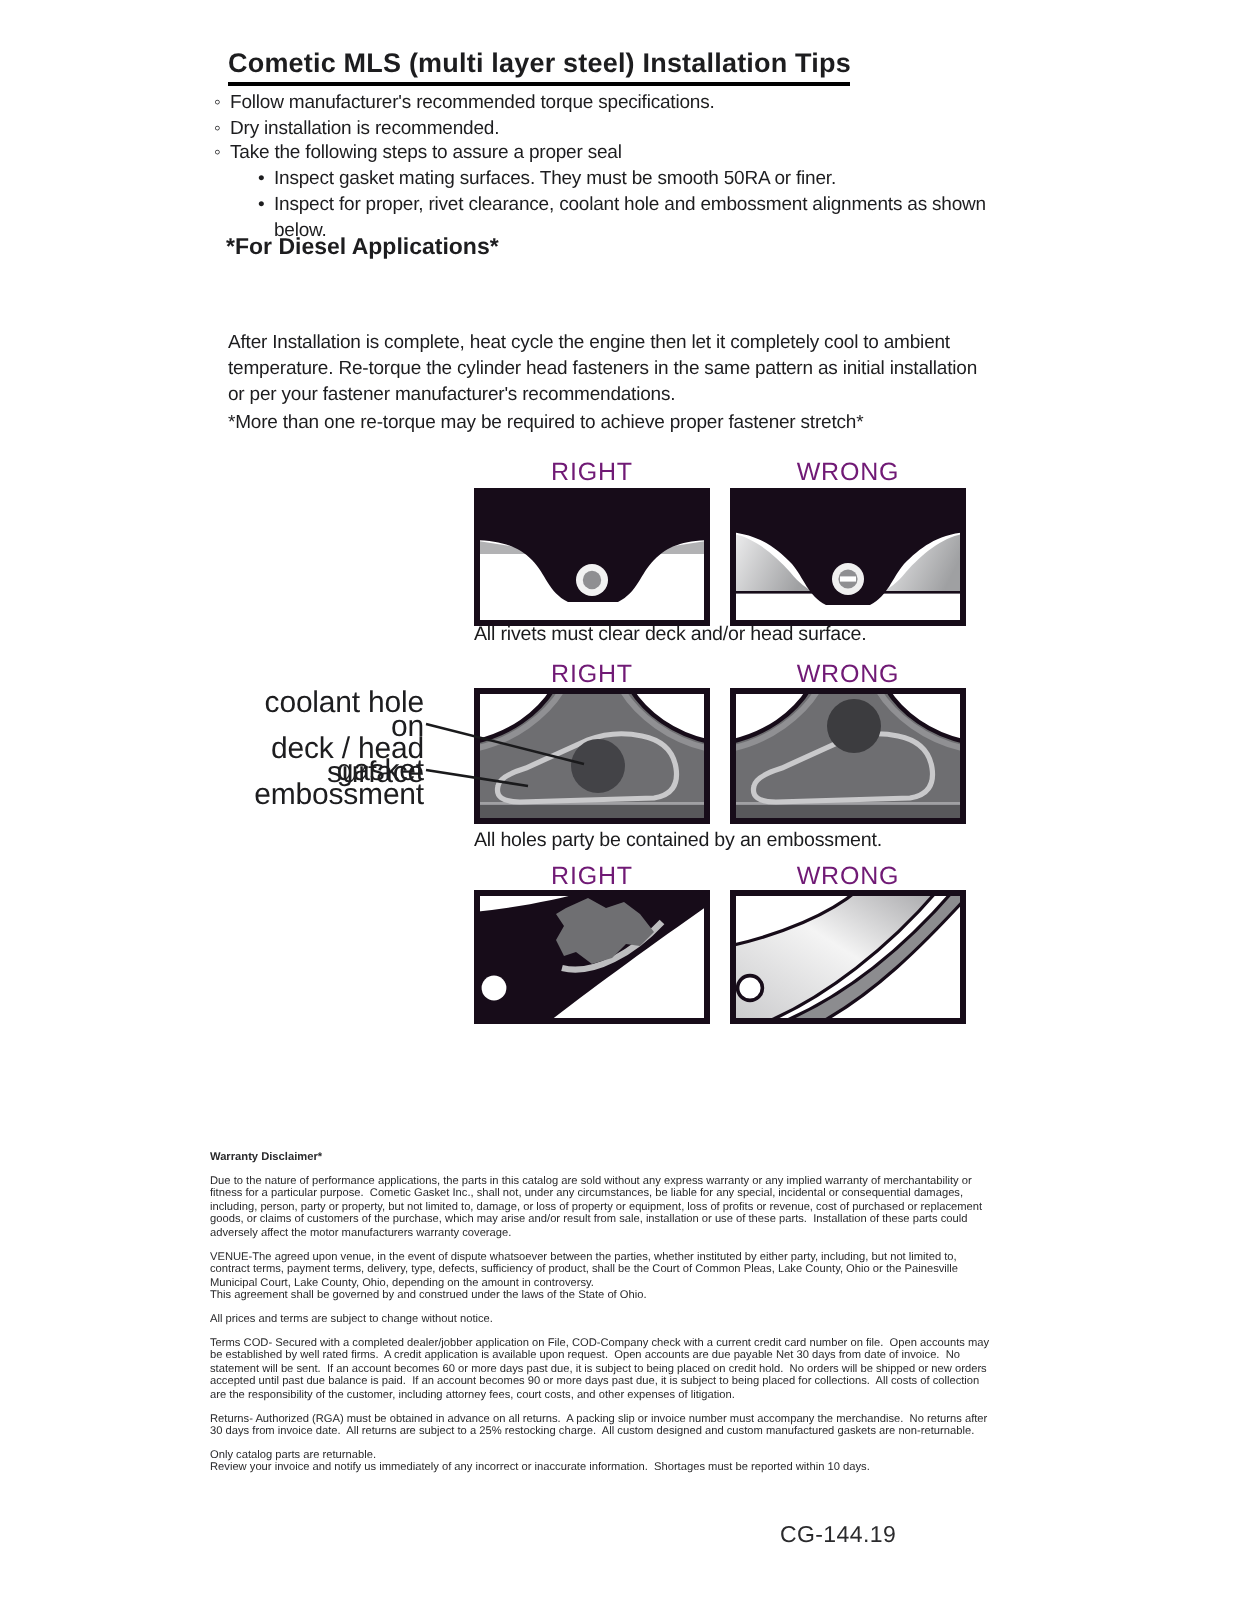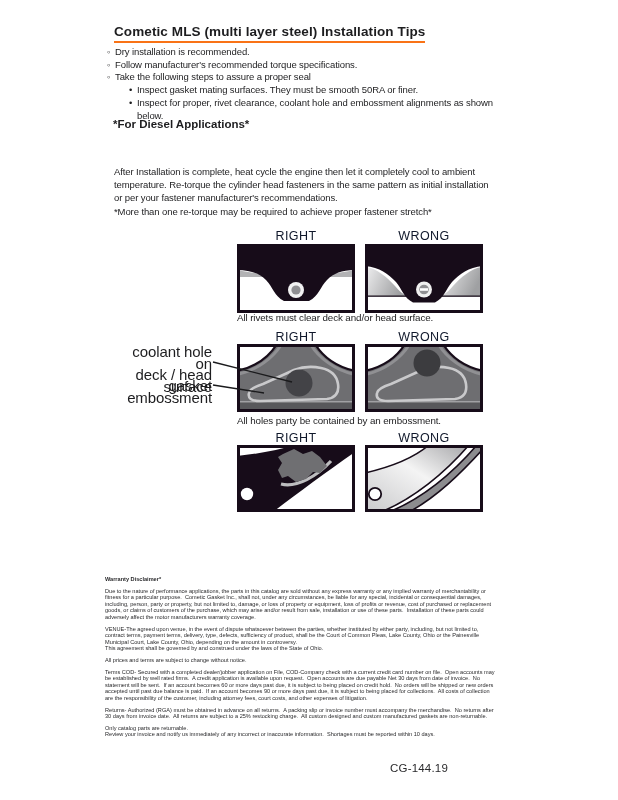--- a/index.html
+++ b/index.html
@@ -1,35 +1,35 @@
 <!DOCTYPE html>
 <html><head>
 <meta charset="utf-8">
 <style>
   html,body{margin:0;padding:0;background:#fff;}
   .page{position:relative;width:618px;height:800px;background:#ffffff;
         font-family:"Liberation Sans",sans-serif;color:#1d1d1f;overflow:hidden;}
   .abs{position:absolute;}
 
   .title{left:114px;top:25px;font-size:13.5px;font-weight:bold;line-height:14px;
-         letter-spacing:.1px;border-bottom:2px solid #f97316;padding-bottom:2px;}
+         letter-spacing:.1px;border-bottom:2px solid #000000;padding-bottom:2px;}
 
   .bullets{left:107px;top:46px;font-size:9.5px;line-height:12.7px;letter-spacing:-.1px;width:410px;}
   .bullet-row{display:flex;}
   .bullet-row .mk{width:8px;flex:none;}
   .bullet-row .mk::before{content:"◦";}
   .bullet-row.sub{margin-left:22px;}
   .bullet-row.sub .mk::before{content:"•";}
 
   .diesel-heading{left:113px;top:118px;font-size:11.5px;font-weight:bold;}
   .body-par{left:114px;font-size:9.5px;line-height:13px;letter-spacing:-.1px;
             white-space:pre-wrap;width:420px;}
   .p1{top:136px;}.p2{top:165px;}.p3{top:205px;}
 
-  .hdr{width:118px;text-align:center;font-size:12.5px;letter-spacing:.4px;color:#0f172a;}
+  .hdr{width:118px;text-align:center;font-size:12.5px;letter-spacing:.4px;color:#701a75;}
   .r1h{top:229px;}.r2h{top:330px;}.r3h{top:431px;}
   .colL{left:237px;}.colR{left:365px;}
 
   .fig{display:block;}
   .r1f{top:244px;}.r2f{top:344px;}.r3f{top:445px;}
 
   .caption{left:237px;font-size:9.8px;line-height:13px;letter-spacing:-.1px;
            white-space:pre-line;color:#1b1b1d;width:280px;}
   .c1{top:311px;}.c2{top:414px;}.c3{top:517px;}
 
@@ -47,25 +47,25 @@
 </head>
 <body>
 
 <div class="page">
 
   <div class="abs title">Cometic MLS (multi layer steel) Installation Tips</div>
 
   <div class="abs bullets">
     <div class="bullet-row">
         <span class="mk"></span>
+        <span>Follow manufacturer's recommended torque specifications.</span>
+      </div>
+    <div class="bullet-row">
+        <span class="mk"></span>
         <span>Dry installation is recommended.</span>
-      </div>
-    <div class="bullet-row">
-        <span class="mk"></span>
-        <span>Follow manufacturer's recommended torque specifications.</span>
       </div>
     <div class="bullet-row">
         <span class="mk"></span>
         <span>Take the following steps to assure a proper seal</span>
       </div>
     <div class="bullet-row sub">
         <span class="mk"></span>
         <span>Inspect gasket mating surfaces.  They must be smooth 50RA or finer.</span>
       </div>
     <div class="bullet-row sub">

